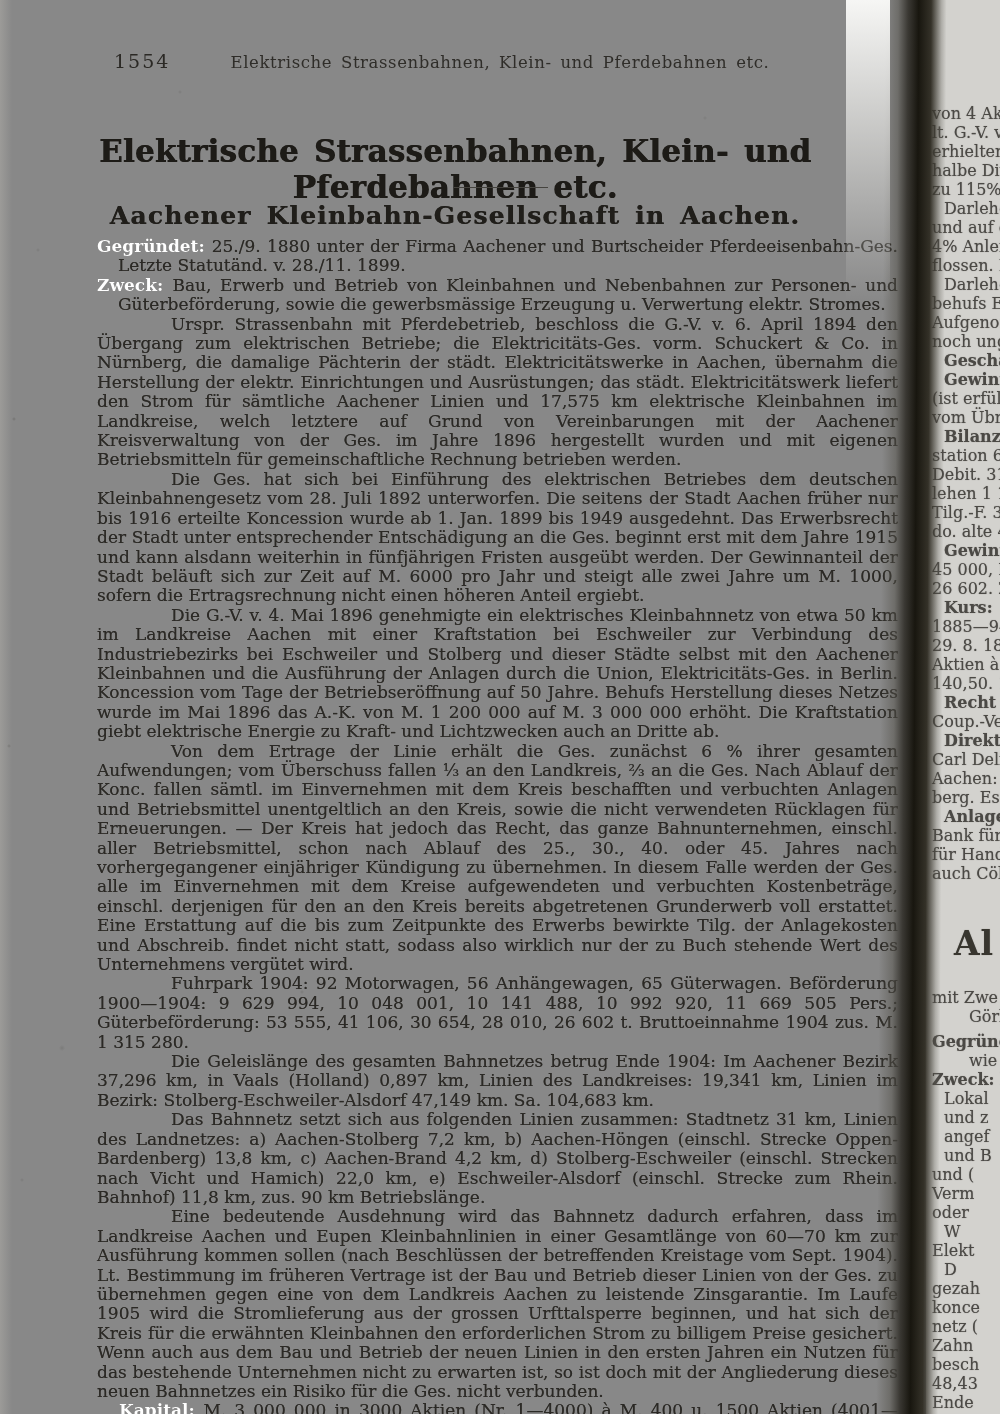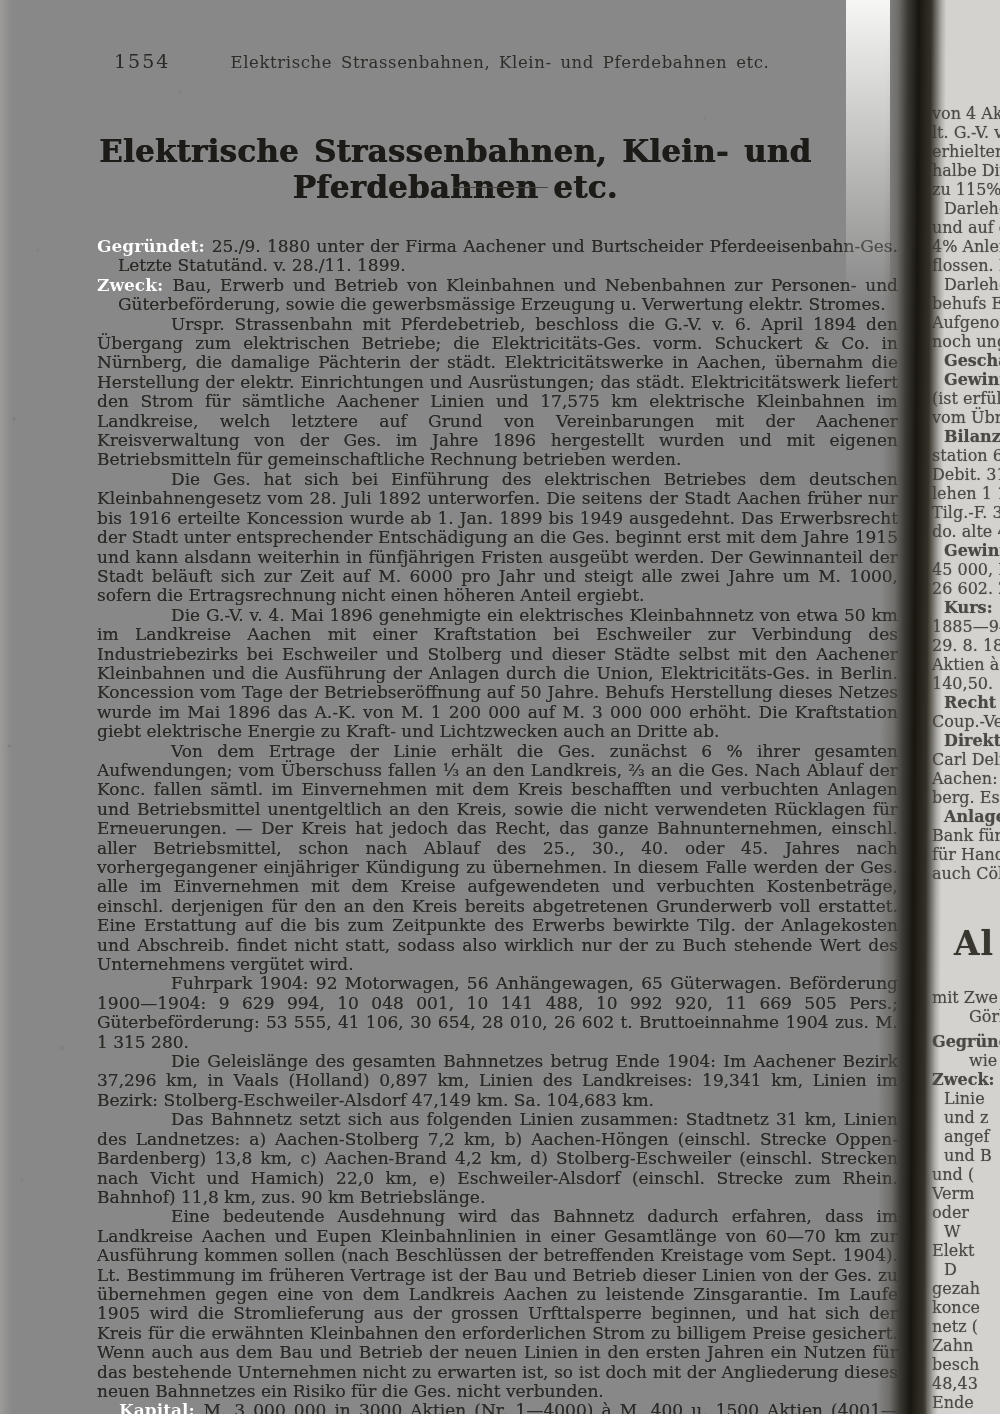--- a/index.html
+++ b/index.html
@@ -77,20 +77,21 @@
 <body>
 
 <div id="page">
   <div class="left-edge"></div>
 
   <div class="pageno">1554</div>
   <div class="runhead">Elektrische Strassenbahnen, Klein- und Pferdebahnen etc.</div>
 
   <div class="main-title">Elektrische Strassenbahnen, Klein- und Pferdebahnen etc.</div>
   <div class="title-rule"></div>
+  <div class="company-title">Aachener Kleinbahn-Gesellschaft in Aachen.</div>
 
   <div class="bodytext" id="article-body">
       <p class="hang"><b class="lead">Gegründet: </b>25./9. 1880 unter der Firma Aachener und Burtscheider Pferdeeisenbahn-Ges. Letzte Statutänd. v. 28./11. 1899.</p>
       <p class="hang"><b class="lead">Zweck: </b>Bau, Erwerb und Betrieb von Kleinbahnen und Nebenbahnen zur Personen- und Güterbeförderung, sowie die gewerbsmässige Erzeugung u. Verwertung elektr. Stromes.</p>
       <p class="ind">Urspr. Strassenbahn mit Pferdebetrieb, beschloss die G.-V. v. 6. April 1894 den Übergang zum elektrischen Betriebe; die Elektricitäts-Ges. vorm. Schuckert &amp; Co. in Nürnberg, die damalige Pächterin der städt. Elektricitätswerke in Aachen, übernahm die Herstellung der elektr. Einrichtungen und Ausrüstungen; das städt. Elektricitätswerk liefert den Strom für sämtliche Aachener Linien und 17,575 km elektrische Kleinbahnen im Landkreise, welch letztere auf Grund von Vereinbarungen mit der Aachener Kreisverwaltung von der Ges. im Jahre 1896 hergestellt wurden und mit eigenen Betriebsmitteln für gemeinschaftliche Rechnung betrieben werden.</p>
       <p class="ind">Die Ges. hat sich bei Einführung des elektrischen Betriebes dem deutschen Kleinbahnengesetz vom 28. Juli 1892 unterworfen. Die seitens der Stadt Aachen früher nur bis 1916 erteilte Koncession wurde ab 1. Jan. 1899 bis 1949 ausgedehnt. Das Erwerbsrecht der Stadt unter entsprechender Entschädigung an die Ges. beginnt erst mit dem Jahre 1915 und kann alsdann weiterhin in fünfjährigen Fristen ausgeübt werden. Der Gewinnanteil der Stadt beläuft sich zur Zeit auf M. 6000 pro Jahr und steigt alle zwei Jahre um M. 1000, sofern die Ertragsrechnung nicht einen höheren Anteil ergiebt.</p>
       <p class="ind">Die G.-V. v. 4. Mai 1896 genehmigte ein elektrisches Kleinbahnnetz von etwa 50 km im Landkreise Aachen mit einer Kraftstation bei Eschweiler zur Verbindung des Industriebezirks bei Eschweiler und Stolberg und dieser Städte selbst mit den Aachener Kleinbahnen und die Ausführung der Anlagen durch die Union, Elektricitäts-Ges. in Berlin. Koncession vom Tage der Betriebseröffnung auf 50 Jahre. Behufs Herstellung dieses Netzes wurde im Mai 1896 das A.-K. von M. 1 200 000 auf M. 3 000 000 erhöht. Die Kraftstation giebt elektrische Energie zu Kraft- und Lichtzwecken auch an Dritte ab.</p>
       <p class="ind">Von dem Ertrage der Linie erhält die Ges. zunächst 6 % ihrer gesamten Aufwendungen; vom Überschuss fallen ⅓ an den Landkreis, ⅔ an die Ges. Nach Ablauf der Konc. fallen sämtl. im Einvernehmen mit dem Kreis beschafften und verbuchten Anlagen und Betriebsmittel unentgeltlich an den Kreis, sowie die nicht verwendeten Rücklagen für Erneuerungen. — Der Kreis hat jedoch das Recht, das ganze Bahnunternehmen, einschl. aller Betriebsmittel, schon nach Ablauf des 25., 30., 40. oder 45. Jahres nach vorhergegangener einjähriger Kündigung zu übernehmen. In diesem Falle werden der Ges. alle im Einvernehmen mit dem Kreise aufgewendeten und verbuchten Kostenbeträge, einschl. derjenigen für den an den Kreis bereits abgetretenen Grunderwerb voll erstattet. Eine Erstattung auf die bis zum Zeitpunkte des Erwerbs bewirkte Tilg. der Anlagekosten und Abschreib. findet nicht statt, sodass also wirklich nur der zu Buch stehende Wert des Unternehmens vergütet wird.</p>
       <p class="ind">Fuhrpark 1904: 92 Motorwagen, 56 Anhängewagen, 65 Güterwagen. Beförderung 1900—1904: 9 629 994, 10 048 001, 10 141 488, 10 992 920, 11 669 505 Pers.; Güterbeförderung: 53 555, 41 106, 30 654, 28 010, 26 602 t. Bruttoeinnahme 1904 zus. M. 1 315 280.</p>
       <p class="ind">Die Geleislänge des gesamten Bahnnetzes betrug Ende 1904: Im Aachener Bezirk 37,296 km, in Vaals (Holland) 0,897 km, Linien des Landkreises: 19,341 km, Linien im Bezirk: Stolberg-Eschweiler-Alsdorf 47,149 km. Sa. 104,683 km.</p>
@@ -141,21 +142,21 @@
         <div class="bi">Anlagen</div>
         <div class="">Bank für H</div>
         <div class="">für Hande</div>
         <div class="">auch Cöln</div>
         <div class="big" style="margin-top: 41px;">Al</div>
         <div class="" style="margin-top: 24px;">mit Zwe</div>
         <div class="i2">Görl</div>
         <div class="b" style="margin-top: 6px;">Gegründe</div>
         <div class="i2">wie o</div>
         <div class="b">Zweck: l</div>
-        <div class="i">Linie</div>
+        <div class="i">Lokal</div>
         <div class="i">und z</div>
         <div class="i">angef</div>
         <div class="i">und B</div>
         <div class="">und (</div>
         <div class="">Verm</div>
         <div class="">oder</div>
         <div class="i">W</div>
         <div class="">Elekt</div>
         <div class="i">D</div>
         <div class="">gezah</div>

